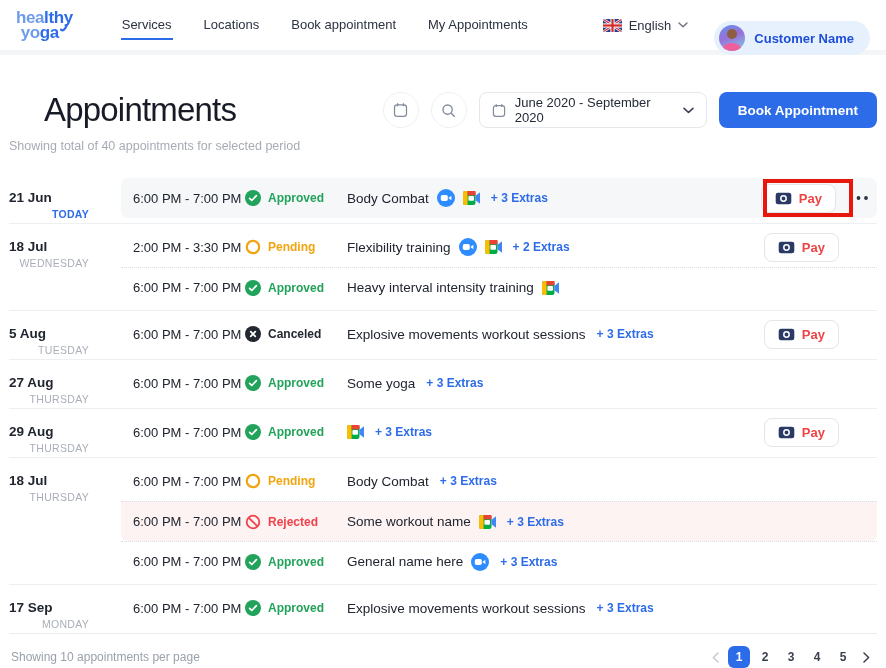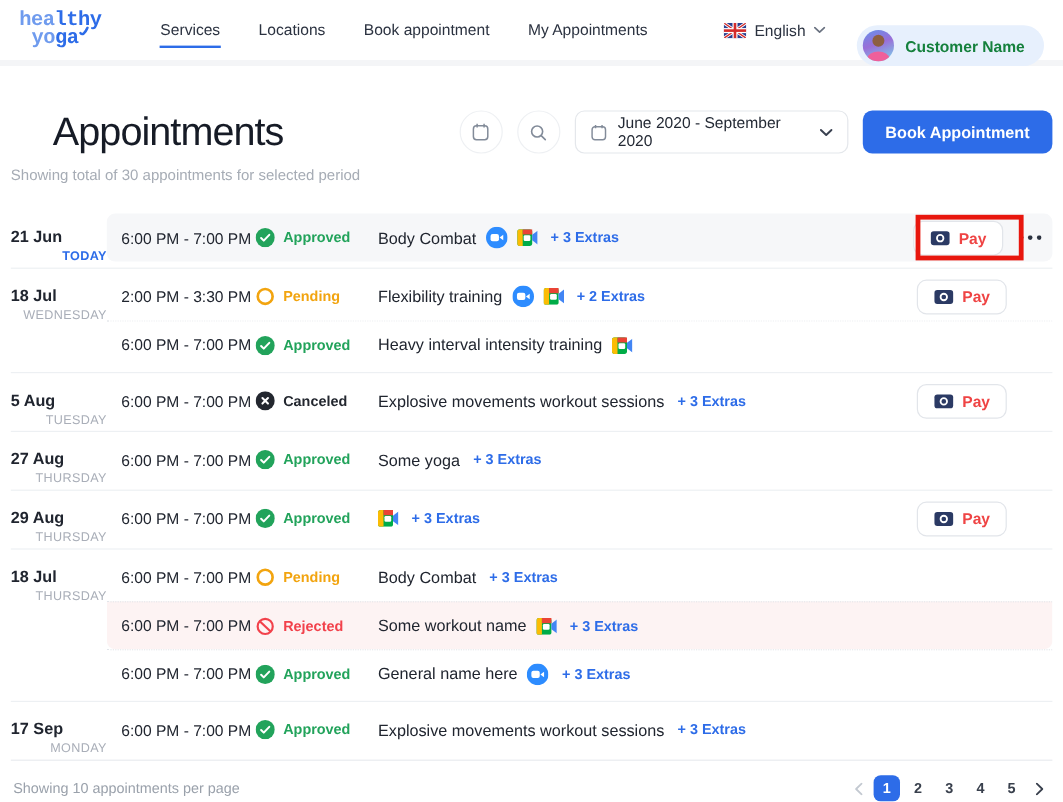--- a/index.html
+++ b/index.html
@@ -3,50 +3,50 @@
 <meta charset="utf-8">
 <style>
   * { box-sizing: border-box; margin: 0; padding: 0; }
   html,body { width:886px; height:668px; }
   body {
     font-family:"Liberation Sans", sans-serif;
     background:#ffffff; color:#20252f; overflow:hidden; position:relative;
   }
   
   .topbar { height:50px; display:flex; align-items:center; padding:0 16px; background:#fff; }
-  .logo { display:flex; flex-direction:column; line-height:15px; font-weight:800; font-size:17px; letter-spacing:-0.4px; cursor:pointer;font-family:Liberation Mono, monospace; }
+  .logo { display:flex; flex-direction:column; line-height:15px; font-weight:800; font-size:17px; letter-spacing:-0.4px; cursor:pointer; }
   .logo .l2 { text-align:center; }
   .logo .lt { color:#6f9bee; }
   .logo .dk { color:#2d6ce8; }
   .logo .swoosh { display:inline-block; transform:translateY(-5px); margin-left:1px; }
   .nav { display:flex; gap:30px; margin-left:48px; font-size:13px; font-weight:500; color:#2b3240; }
   .nav-item { padding:6px 1px; border-bottom:2px solid transparent; cursor:pointer; }
   .nav-item.active { border-bottom-color:#2d6ce8; }
   .top-right { margin-left:auto; display:flex; align-items:center; gap:26px; }
   .lang { display:flex; align-items:center; gap:7px; font-size:13px; color:#2b3240; cursor:pointer; }
   .flag { width:19px; height:13px; border-radius:2px; overflow:hidden; display:flex; }
-  .user-pill { display:flex; align-items:center; gap:9px; background:#e7f0fd; border-radius:18px; padding:4px 16px 4px 5px; color:#15803d; font-weight:700; font-size:13px; cursor:pointer;margin-top:26px; }
+  .user-pill { display:flex; align-items:center; gap:9px; background:#e7f0fd; border-radius:18px; padding:4px 16px 4px 5px; color:#1d4ed8; font-weight:700; font-size:13px; cursor:pointer;margin-top:26px; }
   .avatar { width:26px; height:26px; border-radius:50%; position:relative; overflow:hidden;
             background:linear-gradient(160deg,#6b8de8 5%,#9a6fd8 45%,#7fc4e8 90%); flex-shrink:0; }
   .avatar::before { content:""; position:absolute; top:4px; left:8px; width:10px; height:10px; border-radius:50%; background:#8d5f41; }
   .avatar::after { content:""; position:absolute; bottom:-3px; left:4px; width:18px; height:11px; border-radius:50% 50% 0 0; background:#ef5f9b; }
   .divider-band { height:5px; background:#f4f5f7; }
   
   .main { padding:0 9px; }
   .title-row { display:flex; justify-content:space-between; align-items:center; margin-top:36px; }
   h1 { font-size:33px; letter-spacing:-0.8px; color:#161b26; font-weight:400;margin-left:35px; }
   .subtitle { font-size:12.5px; color:#a6acb5; margin-top:10px; }
   .controls { display:flex; align-items:center; gap:12px; }
   .icon-circle { width:36px; height:36px; border-radius:50%; background:#fff; border:1px solid #eef0f3; display:flex; align-items:center; justify-content:center; cursor:pointer; }
   .period-select { width:228px; height:36px; border:1px solid #e4e7eb; border-radius:8px; display:flex; align-items:center; gap:9px; padding:5px 12px; font-size:13px; font-weight:500; color:#242a35; cursor:pointer; background:#fff; }
   .period-select .chev { margin-left:auto; display:flex; }
   .btn-primary { height:36px; background:#2d6ce8; color:#fff; border:none; border-radius:8px; font-size:13.5px; font-weight:700; padding:0 19px; cursor:pointer; font-family:inherit; }
   
   .table { margin-top:22px; }
-  .group { display:flex; border-bottom:1px solid #edf0f3; padding:3px 0; }
+  .group { display:flex; border-bottom:1px solid #edf0f3; padding:3px 0;gap:32px; }
   .group:last-child { border-bottom:none; }
   .date-cell { width:80px; padding-top:12px; flex-shrink:0; }
   .date { font-size:13.5px; font-weight:700; color:#20252f; }
   .day { font-size:10.5px; color:#a9aeb8; margin-top:3px; letter-spacing:0.3px; font-weight:500;text-align:right; }
   .day.today { color:#2d6ce8; font-weight:700; }
   .rows { flex:1; min-width:0; }
   .row { height:40px; display:flex; align-items:center; padding-left:12px; position:relative; border-radius:7px; }
   .row + .row { border-top:1px dotted #d9dde3; border-radius:0 0 7px 7px; }
   .row.hl-gray { background:#f6f7f9; }
   .row.hl-red  { background:#fdf3f3; }
@@ -144,21 +144,21 @@
         <span>June 2020 - September 2020</span>
         <span class="chev">
             <svg width="11" height="7" viewBox="0 0 10 6">
               <path d="M1 1l4 3.8L9 1" stroke="#3a4150" stroke-width="1.5" fill="none" stroke-linecap="round" stroke-linejoin="round"></path>
             </svg>
           </span>
       </div>
       <button class="btn-primary">Book Appointment</button>
     </div>
   </div>
-  <div class="subtitle">Showing total of 30 appointments for selected period</div>
+  <div class="subtitle">Showing total of 40 appointments for selected period</div>
 
   <section class="table" id="table">
       <div class="group">
         <div class="date-cell">
           <div class="date">21 Jun</div>
           <div class="day today">TODAY</div>
         </div>
         <div class="rows">
           <div class="row hl-gray">
             <span class="cell-time">6:00 PM - 7:00 PM</span>

